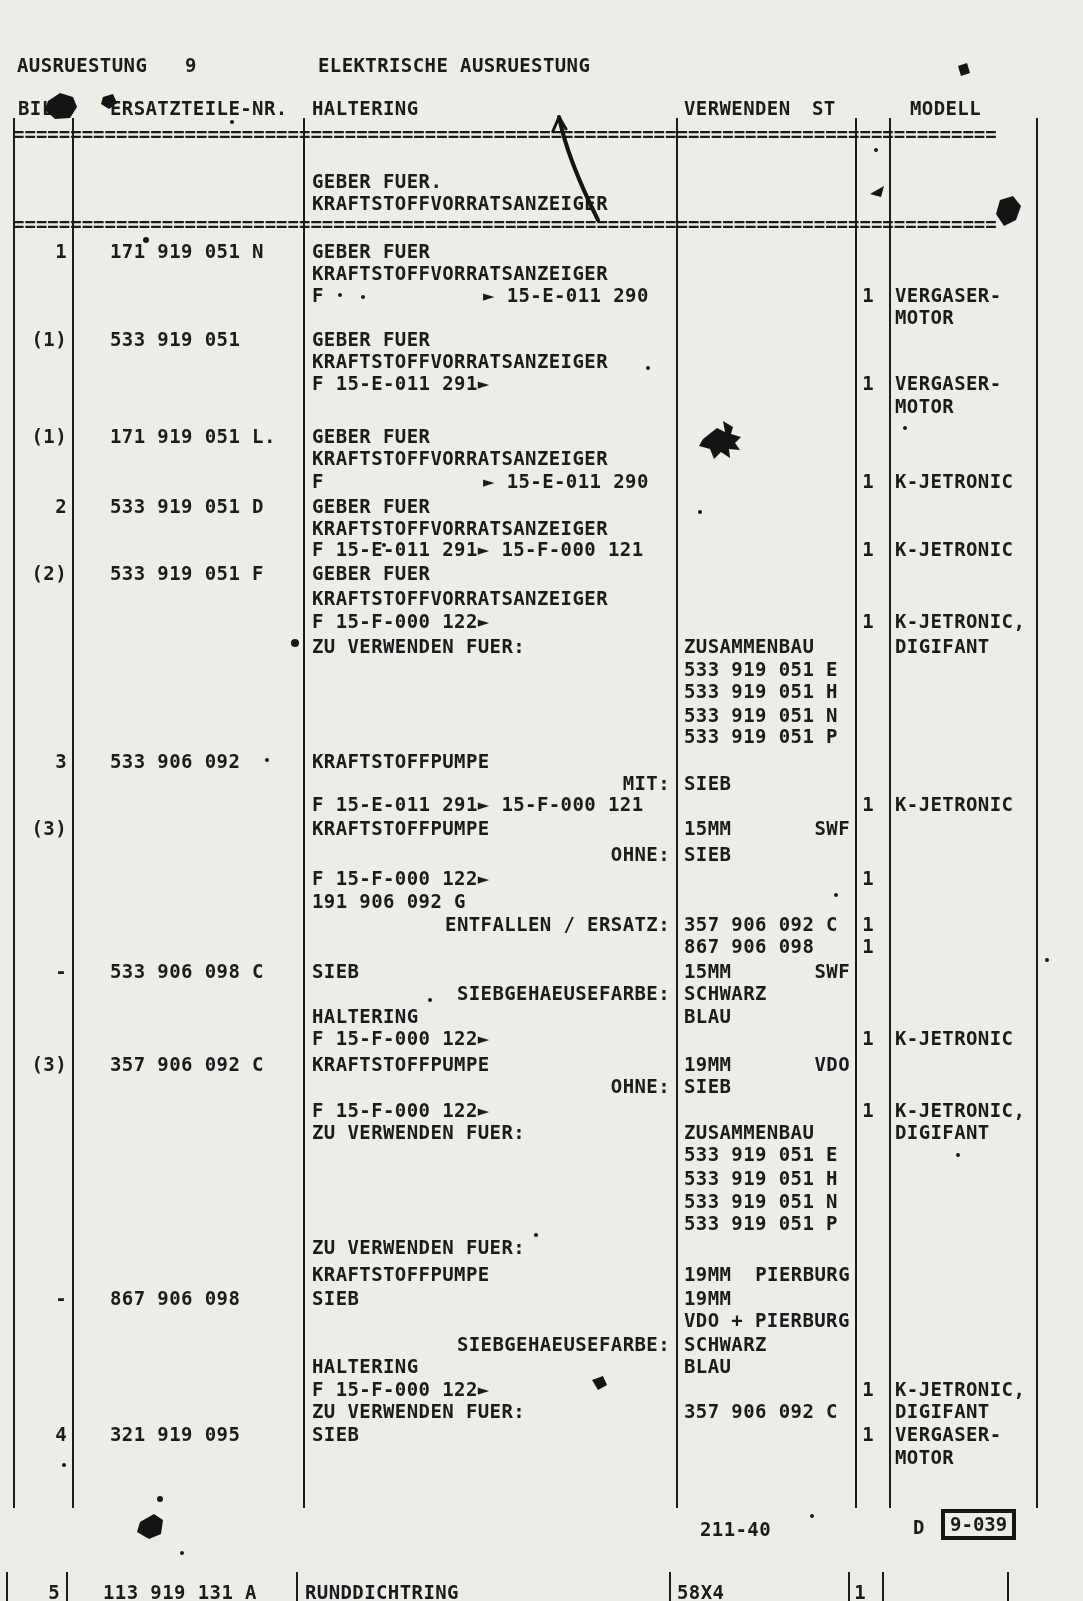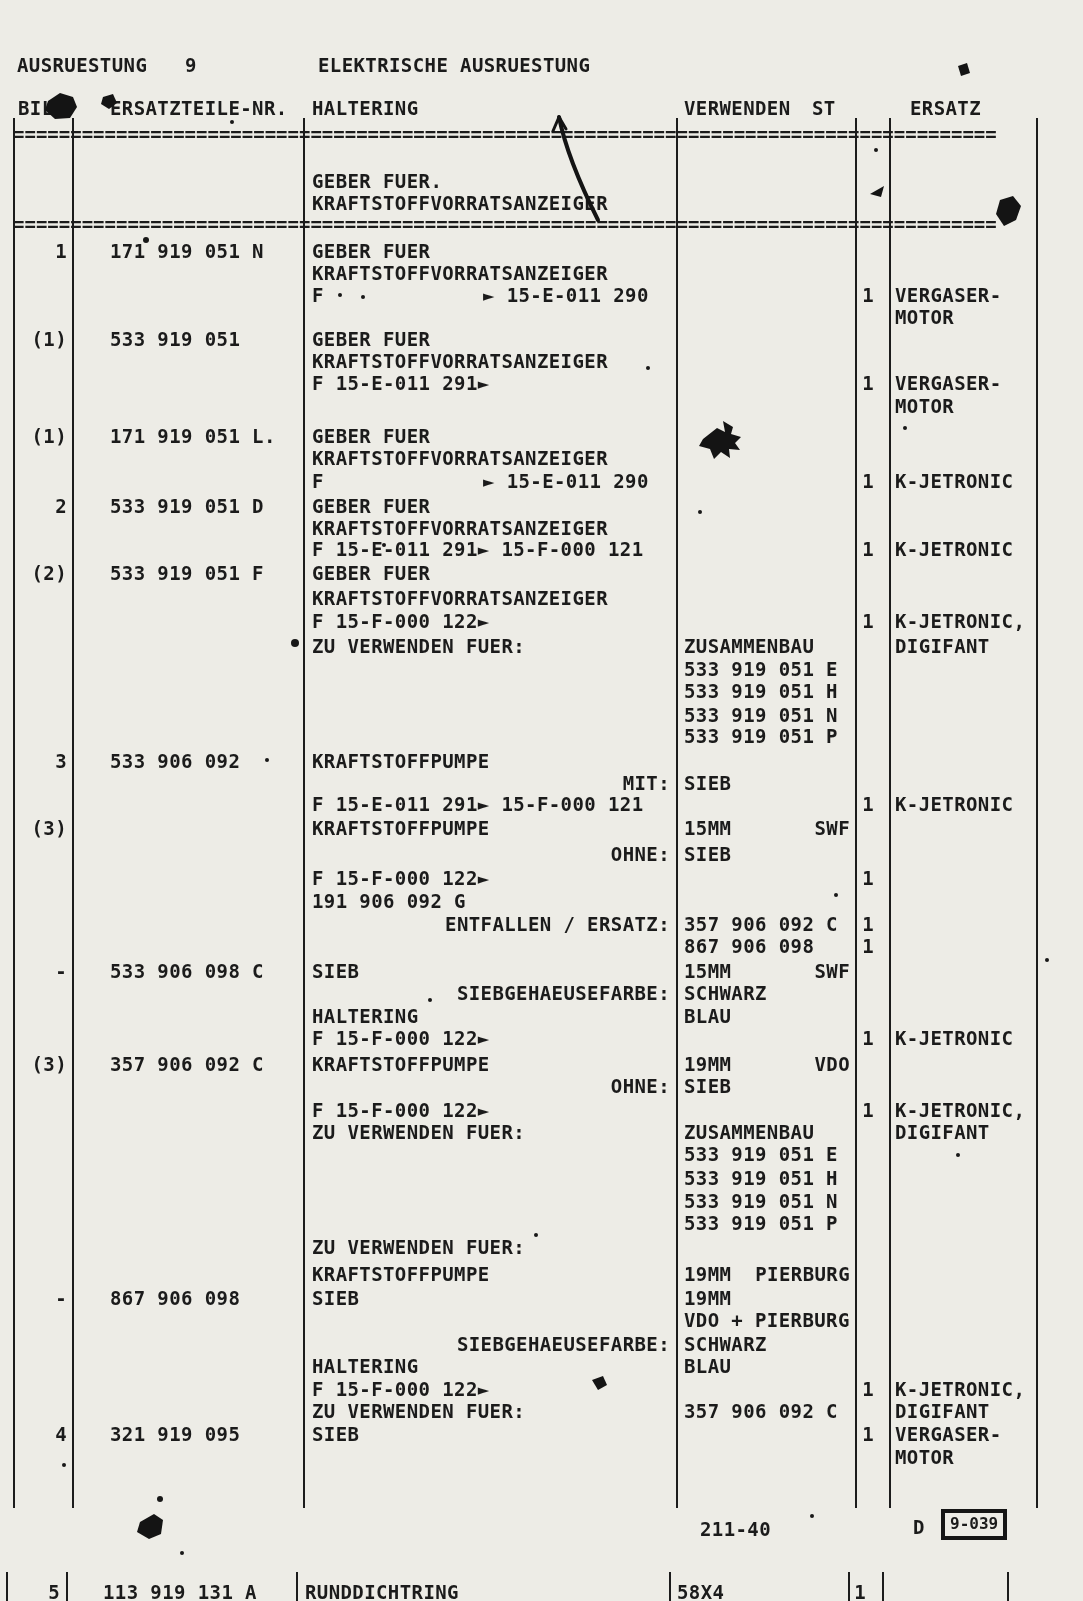--- a/index.html
+++ b/index.html
@@ -12,38 +12,38 @@
     font-weight:700;
     color:#1b1b1b;
   }
   .t{position:absolute;white-space:pre;font-size:19px;line-height:20px;letter-spacing:.4px;}
   .ra{transform:translateX(-100%);}
   .vline{position:absolute;width:2px;background:#1c1c1c;}
   .sep{position:absolute;white-space:pre;font-size:19px;line-height:20px;overflow:hidden;width:1024px;left:13px;}
   #marks{position:absolute;left:0;top:0;pointer-events:none;}
   .footer-box{
     position:absolute;border:4px solid #161616;
-    padding:1px 5px 2px 5px;font-size:16px;line-height:20px;
+    padding:1px 5px 2px 5px;font-size:19px;line-height:20px;
   }
 </style>
 </head>
 <body>
 
 <div id="page">
 
   <span class="t" style="left:17px;top:55px">AUSRUESTUNG</span>
   <span class="t" style="left:185px;top:55px">9</span>
   <span class="t" style="left:318px;top:55px">ELEKTRISCHE AUSRUESTUNG</span>
 
   <span class="t" style="left:18px;top:98px">BIL</span>
   <span class="t" style="left:110px;top:98px">ERSATZTEILE-NR.</span>
   <span class="t" style="left:312px;top:98px">HALTERING</span>
   <span class="t" style="left:684px;top:98px">VERWENDEN</span>
   <span class="t" style="left:812px;top:98px">ST</span>
-  <span class="t" style="left:910px;top:98px">ERSATZ</span>
+  <span class="t" style="left:910px;top:98px">MODELL</span>
 
   <div id="gen"><div class="vline" style="left: 13px; top: 118px; height: 1390px;"></div><div class="vline" style="left: 72px; top: 118px; height: 1390px;"></div><div class="vline" style="left: 303px; top: 118px; height: 1390px;"></div><div class="vline" style="left: 676px; top: 118px; height: 1390px;"></div><div class="vline" style="left: 855px; top: 118px; height: 1390px;"></div><div class="vline" style="left: 889px; top: 118px; height: 1390px;"></div><div class="vline" style="left: 1036px; top: 118px; height: 1390px;"></div><div class="sep" style="top: 124px;">======================================================================================</div><div class="sep" style="top: 214px;">======================================================================================</div><span><span class="t" style="left: 312px; top: 171px;">GEBER FUER.</span></span><span><span class="t" style="left: 312px; top: 193px;">KRAFTSTOFFVORRATSANZEIGER</span></span><span><span class="t ra" style="left: 67px; top: 241px;">1</span></span><span><span class="t" style="left: 110px; top: 241px;">171 919 051 N</span></span><span><span class="t" style="left: 312px; top: 241px;">GEBER FUER</span></span><span><span class="t" style="left: 312px; top: 263px;">KRAFTSTOFFVORRATSANZEIGER</span></span><span><span class="t" style="left: 312px; top: 285px;">F</span></span><span><span class="t" style="left: 483px; top: 285px;">► 15-E-011 290</span></span><span><span class="t ra" style="left: 874px; top: 285px;">1</span></span><span><span class="t" style="left: 895px; top: 285px;">VERGASER-</span></span><span><span class="t" style="left: 895px; top: 307px;">MOTOR</span></span><span><span class="t ra" style="left: 67px; top: 329px;">(1)</span></span><span><span class="t" style="left: 110px; top: 329px;">533 919 051</span></span><span><span class="t" style="left: 312px; top: 329px;">GEBER FUER</span></span><span><span class="t" style="left: 312px; top: 351px;">KRAFTSTOFFVORRATSANZEIGER</span></span><span><span class="t" style="left: 312px; top: 373px;">F 15-E-011 291►</span></span><span><span class="t ra" style="left: 874px; top: 373px;">1</span></span><span><span class="t" style="left: 895px; top: 373px;">VERGASER-</span></span><span><span class="t" style="left: 895px; top: 396px;">MOTOR</span></span><span><span class="t ra" style="left: 67px; top: 426px;">(1)</span></span><span><span class="t" style="left: 110px; top: 426px;">171 919 051 L.</span></span><span><span class="t" style="left: 312px; top: 426px;">GEBER FUER</span></span><span><span class="t" style="left: 312px; top: 448px;">KRAFTSTOFFVORRATSANZEIGER</span></span><span><span class="t" style="left: 312px; top: 471px;">F</span></span><span><span class="t" style="left: 483px; top: 471px;">► 15-E-011 290</span></span><span><span class="t ra" style="left: 874px; top: 471px;">1</span></span><span><span class="t" style="left: 895px; top: 471px;">K-JETRONIC</span></span><span><span class="t ra" style="left: 67px; top: 496px;">2</span></span><span><span class="t" style="left: 110px; top: 496px;">533 919 051 D</span></span><span><span class="t" style="left: 312px; top: 496px;">GEBER FUER</span></span><span><span class="t" style="left: 312px; top: 518px;">KRAFTSTOFFVORRATSANZEIGER</span></span><span><span class="t" style="left: 312px; top: 539px;">F 15-E-011 291► 15-F-000 121</span></span><span><span class="t ra" style="left: 874px; top: 539px;">1</span></span><span><span class="t" style="left: 895px; top: 539px;">K-JETRONIC</span></span><span><span class="t ra" style="left: 67px; top: 563px;">(2)</span></span><span><span class="t" style="left: 110px; top: 563px;">533 919 051 F</span></span><span><span class="t" style="left: 312px; top: 563px;">GEBER FUER</span></span><span><span class="t" style="left: 312px; top: 588px;">KRAFTSTOFFVORRATSANZEIGER</span></span><span><span class="t" style="left: 312px; top: 611px;">F 15-F-000 122►</span></span><span><span class="t ra" style="left: 874px; top: 611px;">1</span></span><span><span class="t" style="left: 895px; top: 611px;">K-JETRONIC,</span></span><span><span class="t" style="left: 312px; top: 636px;">ZU VERWENDEN FUER:</span></span><span><span class="t" style="left: 684px; top: 636px;">ZUSAMMENBAU</span></span><span><span class="t" style="left: 895px; top: 636px;">DIGIFANT</span></span><span><span class="t" style="left: 684px; top: 659px;">533 919 051 E</span></span><span><span class="t" style="left: 684px; top: 681px;">533 919 051 H</span></span><span><span class="t" style="left: 684px; top: 705px;">533 919 051 N</span></span><span><span class="t" style="left: 684px; top: 726px;">533 919 051 P</span></span><span><span class="t ra" style="left: 67px; top: 751px;">3</span></span><span><span class="t" style="left: 110px; top: 751px;">533 906 092</span></span><span><span class="t" style="left: 312px; top: 751px;">KRAFTSTOFFPUMPE</span></span><span><span class="t ra" style="left: 670px; top: 773px;">MIT:</span></span><span><span class="t" style="left: 684px; top: 773px;">SIEB</span></span><span><span class="t" style="left: 312px; top: 794px;">F 15-E-011 291► 15-F-000 121</span></span><span><span class="t ra" style="left: 874px; top: 794px;">1</span></span><span><span class="t" style="left: 895px; top: 794px;">K-JETRONIC</span></span><span><span class="t ra" style="left: 67px; top: 818px;">(3)</span></span><span><span class="t" style="left: 312px; top: 818px;">KRAFTSTOFFPUMPE</span></span><span><span class="t" style="left: 684px; top: 818px;">15MM</span></span><span><span class="t ra" style="left: 850px; top: 818px;">SWF</span></span><span><span class="t ra" style="left: 670px; top: 844px;">OHNE:</span></span><span><span class="t" style="left: 684px; top: 844px;">SIEB</span></span><span><span class="t" style="left: 312px; top: 868px;">F 15-F-000 122►</span></span><span><span class="t ra" style="left: 874px; top: 868px;">1</span></span><span><span class="t" style="left: 312px; top: 891px;">191 906 092 G</span></span><span><span class="t ra" style="left: 670px; top: 914px;">ENTFALLEN / ERSATZ:</span></span><span><span class="t" style="left: 684px; top: 914px;">357 906 092 C</span></span><span><span class="t ra" style="left: 874px; top: 914px;">1</span></span><span><span class="t" style="left: 684px; top: 936px;">867 906 098</span></span><span><span class="t ra" style="left: 874px; top: 936px;">1</span></span><span><span class="t ra" style="left: 67px; top: 961px;">-</span></span><span><span class="t" style="left: 110px; top: 961px;">533 906 098 C</span></span><span><span class="t" style="left: 312px; top: 961px;">SIEB</span></span><span><span class="t" style="left: 684px; top: 961px;">15MM</span></span><span><span class="t ra" style="left: 850px; top: 961px;">SWF</span></span><span><span class="t ra" style="left: 670px; top: 983px;">SIEBGEHAEUSEFARBE:</span></span><span><span class="t" style="left: 684px; top: 983px;">SCHWARZ</span></span><span><span class="t" style="left: 312px; top: 1006px;">HALTERING</span></span><span><span class="t" style="left: 684px; top: 1006px;">BLAU</span></span><span><span class="t" style="left: 312px; top: 1028px;">F 15-F-000 122►</span></span><span><span class="t ra" style="left: 874px; top: 1028px;">1</span></span><span><span class="t" style="left: 895px; top: 1028px;">K-JETRONIC</span></span><span><span class="t ra" style="left: 67px; top: 1054px;">(3)</span></span><span><span class="t" style="left: 110px; top: 1054px;">357 906 092 C</span></span><span><span class="t" style="left: 312px; top: 1054px;">KRAFTSTOFFPUMPE</span></span><span><span class="t" style="left: 684px; top: 1054px;">19MM</span></span><span><span class="t ra" style="left: 850px; top: 1054px;">VDO</span></span><span><span class="t ra" style="left: 670px; top: 1076px;">OHNE:</span></span><span><span class="t" style="left: 684px; top: 1076px;">SIEB</span></span><span><span class="t" style="left: 312px; top: 1100px;">F 15-F-000 122►</span></span><span><span class="t ra" style="left: 874px; top: 1100px;">1</span></span><span><span class="t" style="left: 895px; top: 1100px;">K-JETRONIC,</span></span><span><span class="t" style="left: 312px; top: 1122px;">ZU VERWENDEN FUER:</span></span><span><span class="t" style="left: 684px; top: 1122px;">ZUSAMMENBAU</span></span><span><span class="t" style="left: 895px; top: 1122px;">DIGIFANT</span></span><span><span class="t" style="left: 684px; top: 1144px;">533 919 051 E</span></span><span><span class="t" style="left: 684px; top: 1168px;">533 919 051 H</span></span><span><span class="t" style="left: 684px; top: 1191px;">533 919 051 N</span></span><span><span class="t" style="left: 684px; top: 1213px;">533 919 051 P</span></span><span><span class="t" style="left: 312px; top: 1237px;">ZU VERWENDEN FUER:</span></span><span><span class="t" style="left: 312px; top: 1264px;">KRAFTSTOFFPUMPE</span></span><span><span class="t" style="left: 684px; top: 1264px;">19MM</span></span><span><span class="t ra" style="left: 850px; top: 1264px;">PIERBURG</span></span><span><span class="t ra" style="left: 67px; top: 1288px;">-</span></span><span><span class="t" style="left: 110px; top: 1288px;">867 906 098</span></span><span><span class="t" style="left: 312px; top: 1288px;">SIEB</span></span><span><span class="t" style="left: 684px; top: 1288px;">19MM</span></span><span><span class="t" style="left: 684px; top: 1310px;">VDO + PIERBURG</span></span><span><span class="t ra" style="left: 670px; top: 1334px;">SIEBGEHAEUSEFARBE:</span></span><span><span class="t" style="left: 684px; top: 1334px;">SCHWARZ</span></span><span><span class="t" style="left: 312px; top: 1356px;">HALTERING</span></span><span><span class="t" style="left: 684px; top: 1356px;">BLAU</span></span><span><span class="t" style="left: 312px; top: 1379px;">F 15-F-000 122►</span></span><span><span class="t ra" style="left: 874px; top: 1379px;">1</span></span><span><span class="t" style="left: 895px; top: 1379px;">K-JETRONIC,</span></span><span><span class="t" style="left: 312px; top: 1401px;">ZU VERWENDEN FUER:</span></span><span><span class="t" style="left: 684px; top: 1401px;">357 906 092 C</span></span><span><span class="t" style="left: 895px; top: 1401px;">DIGIFANT</span></span><span><span class="t ra" style="left: 67px; top: 1424px;">4</span></span><span><span class="t" style="left: 110px; top: 1424px;">321 919 095</span></span><span><span class="t" style="left: 312px; top: 1424px;">SIEB</span></span><span><span class="t ra" style="left: 874px; top: 1424px;">1</span></span><span><span class="t" style="left: 895px; top: 1424px;">VERGASER-</span></span><span><span class="t" style="left: 895px; top: 1447px;">MOTOR</span></span><span><span class="t ra" style="left: 60px; top: 1582px;">5</span></span><span><span class="t" style="left: 103px; top: 1582px;">113 919 131 A</span></span><span><span class="t" style="left: 305px; top: 1582px;">RUNDDICHTRING</span></span><span><span class="t" style="left: 677px; top: 1582px;">58X4</span></span><span><span class="t ra" style="left: 866px; top: 1582px;">1</span></span><div class="vline" style="left: 6px; top: 1572px; height: 29px;"></div><div class="vline" style="left: 66px; top: 1572px; height: 29px;"></div><div class="vline" style="left: 296px; top: 1572px; height: 29px;"></div><div class="vline" style="left: 669px; top: 1572px; height: 29px;"></div><div class="vline" style="left: 848px; top: 1572px; height: 29px;"></div><div class="vline" style="left: 882px; top: 1572px; height: 29px;"></div><div class="vline" style="left: 1007px; top: 1572px; height: 29px;"></div></div>
 
   <svg id="marks" width="1083" height="1601" viewBox="0 0 1083 1601">
       <path d="M48,101 L60,93 L73,97 L77,107 L70,118 L55,119 L45,110 Z" fill="#141414"></path>
       <path d="M103,97 L113,94 L117,103 L109,109 L101,104 Z" fill="#141414"></path>
       <path d="M559,117 C565,147 577,178 598,220" fill="none" stroke="#141414" stroke-width="4" stroke-linecap="round"></path>
       <path d="M559,117 L553,131 M559,117 L566,129" fill="none" stroke="#141414" stroke-width="3" stroke-linecap="round"></path>
       <path d="M958,66 L967,63 L970,73 L961,76 Z" fill="#141414"></path>
       <path d="M1000,200 L1013,196 L1021,206 L1016,220 L1004,226 L996,214 Z" fill="#141414"></path>

